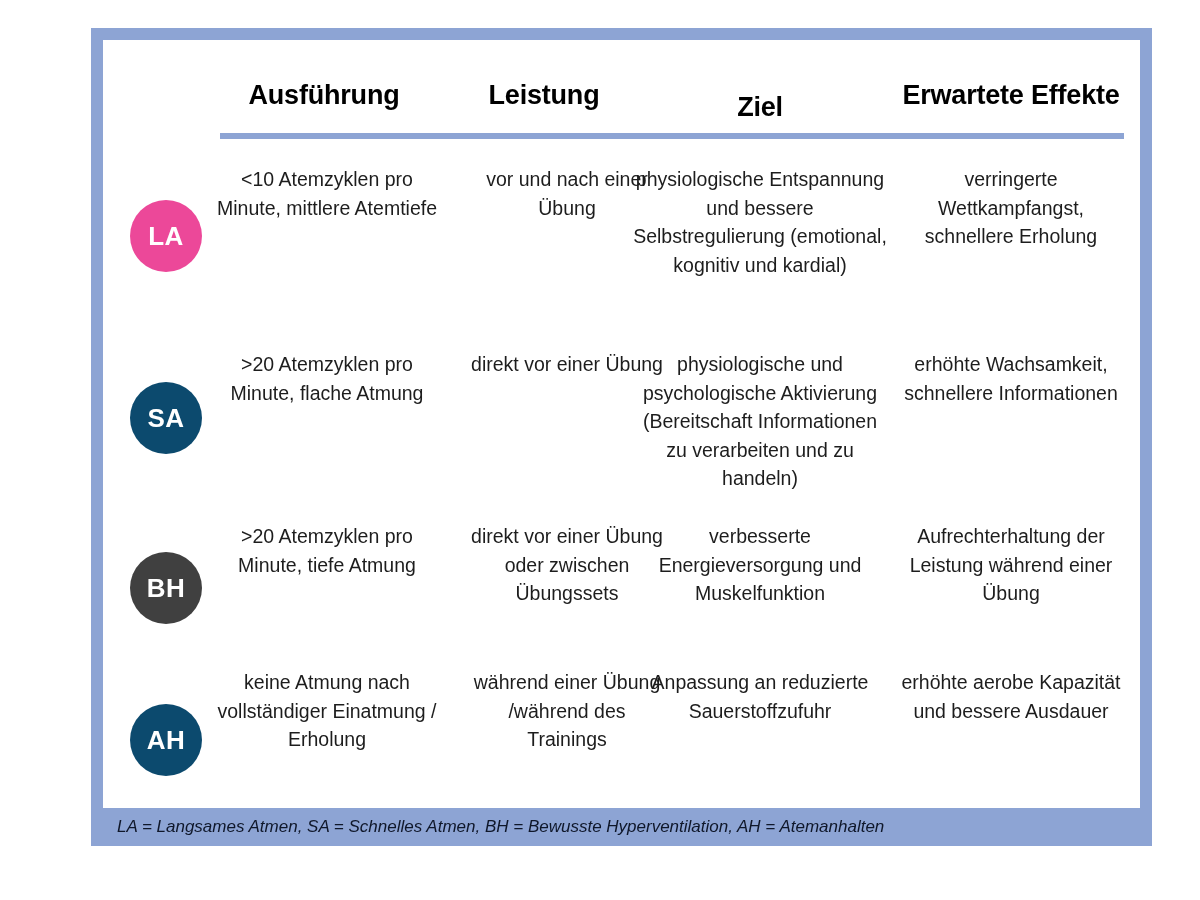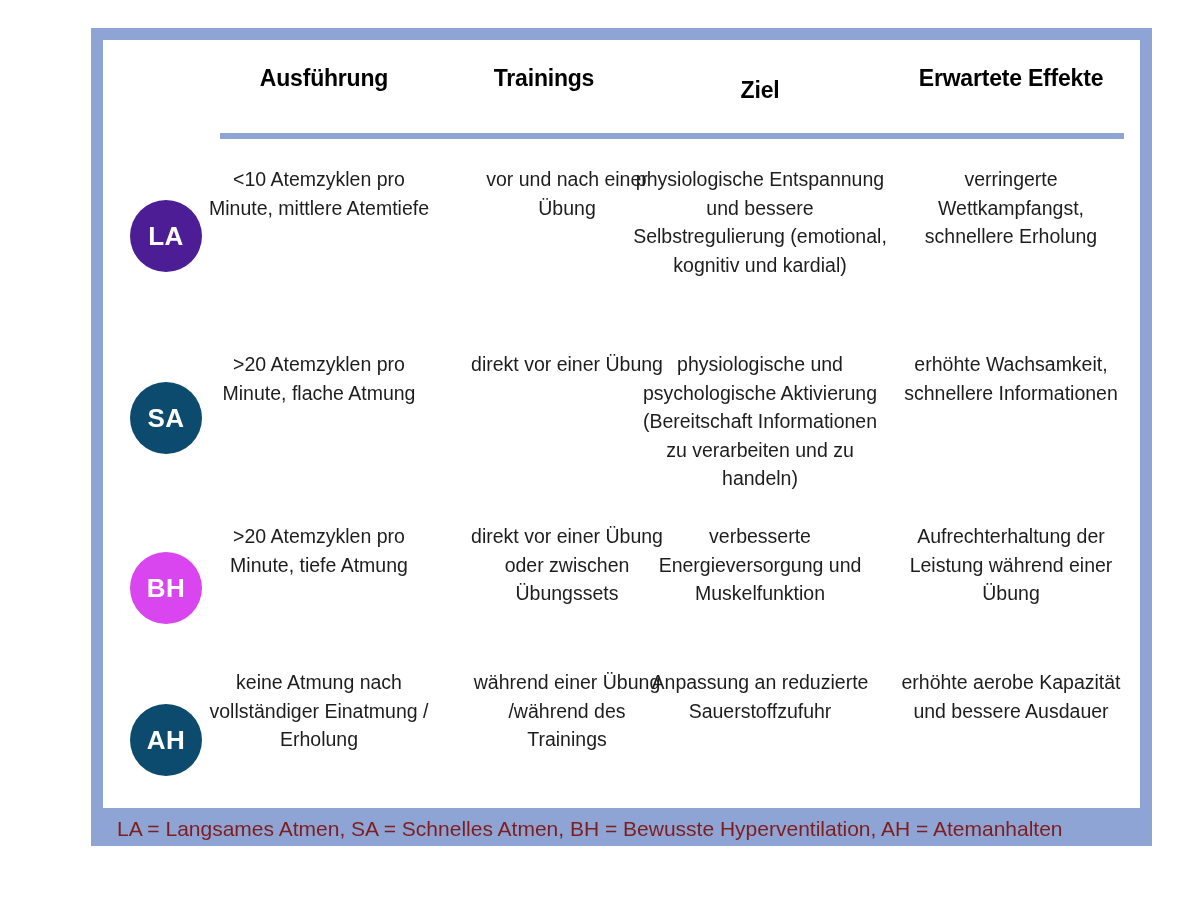--- a/index.html
+++ b/index.html
@@ -52,22 +52,22 @@
     width: 1037px;
   }
 
   .head-row {
     position: relative;
     height: 58px;
   }
 
   .col-head {
     position: absolute;
-    top: 25px;
-    font-size: 23px;
+    top: 40px;
+    font-size: 27px;
     font-weight: bold;
     text-align: center;
     color: #000000;
     letter-spacing: -0.2px;
     white-space: nowrap;
     transform: translateX(-50%);
   }
 
   .head-rule {
     position: absolute;
@@ -103,21 +103,21 @@
     position: absolute;
     top: 0;
     text-align: center;
     font-size: 19.5px;
     line-height: 28.5px;
     color: #1d1d1d;
     transform: translateX(-50%);
   }
 
   
-  .c-ausfuehrung { left: 216px; width: 230px; }
+  .c-ausfuehrung { left: 224px; width: 230px; }
   .c-zeitpunkt   { left: 464px; width: 200px; }
   .c-ziel        { left: 657px; width: 260px; }
   .c-effekte     { left: 908px; width: 235px; }
 
   .h-ausfuehrung { left: 221px; }
   .h-zeitpunkt   { left: 441px; }
   .h-ziel        { left: 657px; margin-top: 12px; }
   .h-effekte     { left: 908px; }
 
   
@@ -126,64 +126,65 @@
     left: 103px;
     top: 808px;
     width: 1049px;
     height: 38px;
     background: #8da4d4;
   }
   #legend-text {
     position: absolute;
     left: 14px;
     top: 9px;
-    font-size: 21px;
-    color: #7f1d1d;
+    font-size: 17px;
+    font-style: italic;
+    color: #0f172a;
     white-space: nowrap;
   }
 </style>
 </head>
 <body>
 
 <div id="page">
 
   <div id="frame" style="border-color: rgb(141, 164, 212);"></div>
 
   <div id="content">
 
     <div class="table">
 
       <div class="head-row">
         <div class="col-head h-ausfuehrung">Ausführung</div>
-        <div class="col-head h-zeitpunkt">Trainings</div>
+        <div class="col-head h-zeitpunkt">Leistung</div>
         <div class="col-head h-ziel">Ziel</div>
         <div class="col-head h-effekte">Erwartete Effekte</div>
       </div>
       <div class="head-rule" style="background: rgb(141, 164, 212);"></div>
 
       <div class="row" style="top:125px;">
-        <div class="badge" style="left: 27px; top: 35px; background: #4c1d95;">LA</div>
+        <div class="badge" style="left: 27px; top: 35px; background: #ec4899;">LA</div>
         <div class="cell c-ausfuehrung">&lt;10 Atemzyklen pro Minute,
 mittlere Atemtiefe</div>
         <div class="cell c-zeitpunkt">vor und nach einer Übung</div>
         <div class="cell c-ziel">physiologische Entspannung und bessere Selbstregulierung (emotional, kognitiv und kardial)</div>
         <div class="cell c-effekte">verringerte Wettkampfangst, schnellere Erholung</div>
       </div>
 
       <div class="row" style="top:310px;">
         <div class="badge" style="left: 27px; top: 32px; background: #0c4a6e;">SA</div>
         <div class="cell c-ausfuehrung">&gt;20 Atemzyklen pro Minute,
 flache Atmung</div>
         <div class="cell c-zeitpunkt">direkt vor einer Übung</div>
         <div class="cell c-ziel">physiologische und psychologische Aktivierung (Bereitschaft Informationen zu verarbeiten und zu handeln)</div>
         <div class="cell c-effekte">erhöhte Wachsamkeit, schnellere Informationen</div>
       </div>
 
       <div class="row" style="top:482px;">
-        <div class="badge" style="left: 27px; top: 30px; background: #d946ef;">BH</div>
+        <div class="badge" style="left: 27px; top: 30px; background: #404040;">BH</div>
         <div class="cell c-ausfuehrung">&gt;20 Atemzyklen pro Minute,
 tiefe Atmung</div>
         <div class="cell c-zeitpunkt">direkt vor einer Übung oder zwischen Übungssets</div>
         <div class="cell c-ziel">verbesserte Energieversorgung und Muskelfunktion</div>
         <div class="cell c-effekte">Aufrechterhaltung der Leistung während einer Übung</div>
       </div>
 
       <div class="row" style="top:628px;">
         <div class="badge" style="left: 27px; top: 36px; background: #0c4a6e;">AH</div>
         <div class="cell c-ausfuehrung">keine Atmung nach vollständiger Einatmung / Erholung</div>

